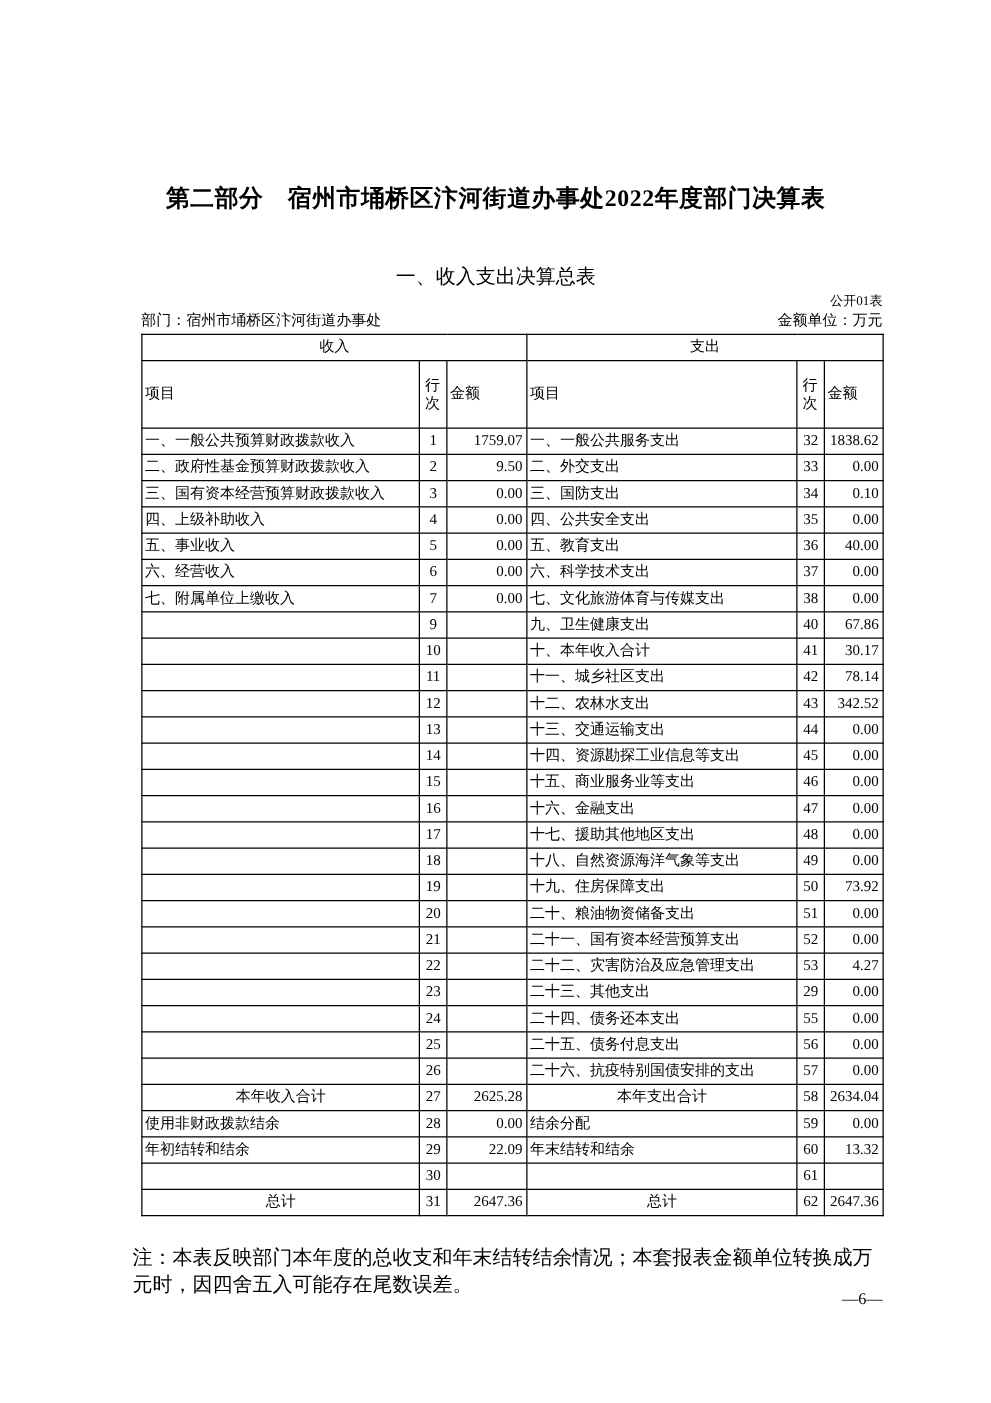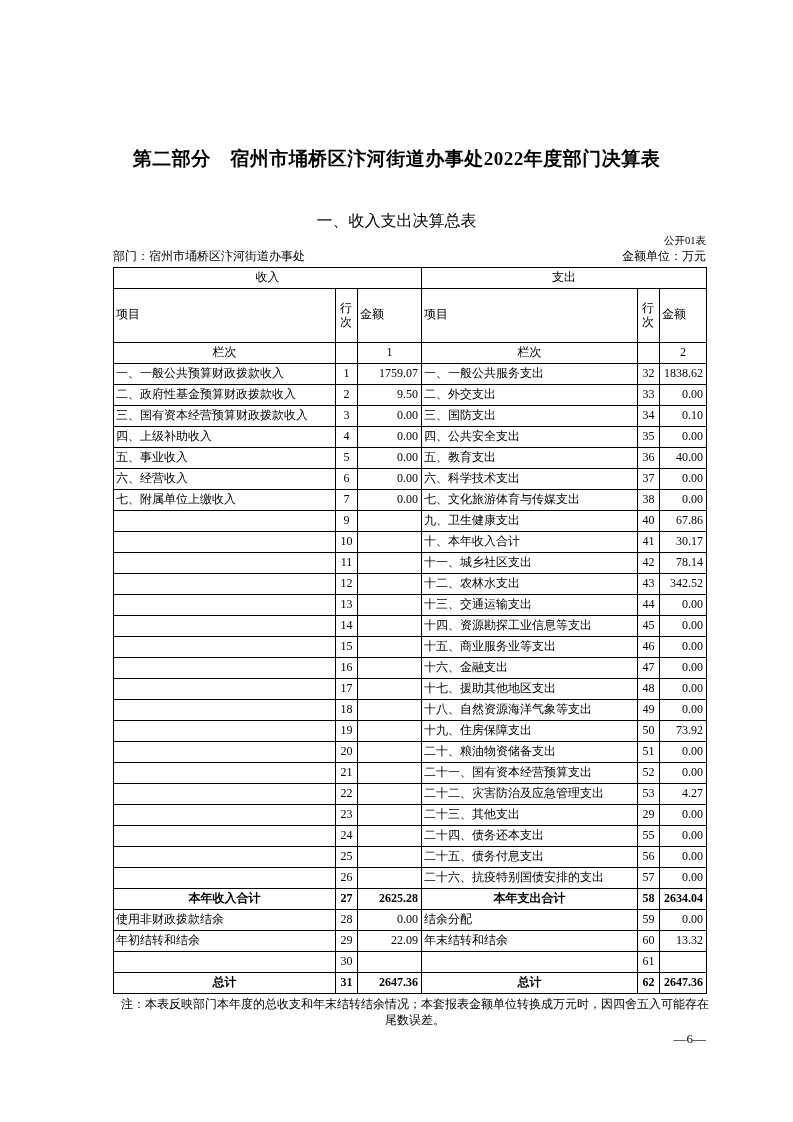--- a/index.html
+++ b/index.html
@@ -51,25 +51,25 @@
   }
   .main-table tr.hrow1 th { text-align: center; height: 21px; }
   .main-table tr.hrow2 th { text-align: left; height: 33px; }
   .main-table tr.hrow3 td { height: 21px; }
   .main-table th.rownum-h {
     white-space: normal; word-break: break-all; line-height: 1.2; padding: 12px 4px;
   }
   .main-table .l { text-align: left; }
   .main-table .c { text-align: center; }
   .main-table .r { text-align: right; padding-right: 3px; }
-  .main-table tr.bold td { font-weight: bold; margin-top: 16px; }
+  .main-table tr.bold td { font-weight: normal; margin-top: 16px; }
 
   .note {
-    position: absolute; top: 996px; left: 117px; width: 596px;
-    font-size: 12px; line-height: 1.35; text-align: center;
+    position: absolute; top: 996px; left: 106px; width: 596px;
+    font-size: 16px; line-height: 1.35; text-align: left;
   }
   .page-number {
     position: absolute; top: 1031px; left: 113px; width: 593px;
     text-align: right; font-size: 13px;
   }
 </style>
 </head>
 <body>
 
 <div class="page">
@@ -100,28 +100,20 @@
         <th colspan="3">支出</th>
       </tr>
       <tr class="hrow2">
         <th>项目</th>
         <th class="rownum-h">行次</th>
         <th>金额</th>
         <th>项目</th>
         <th class="rownum-h">行次</th>
         <th>金额</th>
       </tr>
-      <tr class="hrow3">
-        <td class="c">栏次</td>
-        <td></td>
-        <td class="c">1</td>
-        <td class="c">栏次</td>
-        <td></td>
-        <td class="c">2</td>
-      </tr>
     </thead>
     <tbody id="table-body">
         <tr>
           <td class="l">一、一般公共预算财政拨款收入</td>
           <td class="c">1</td>
           <td class="r">1759.07</td>
           <td class="l">一、一般公共服务支出</td>
           <td class="c">32</td>
           <td class="r">1838.62</td>
         </tr>

